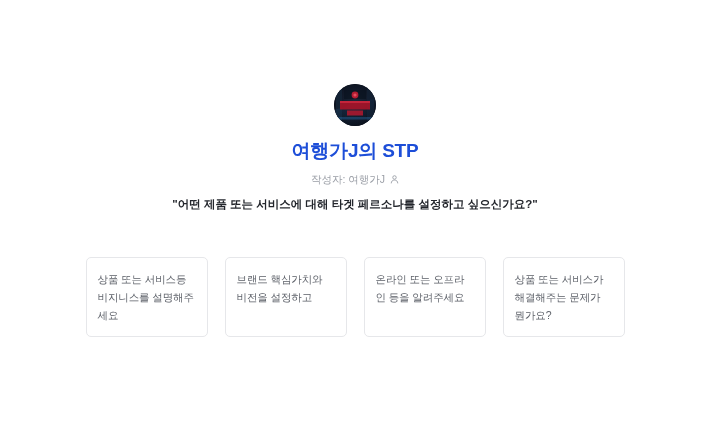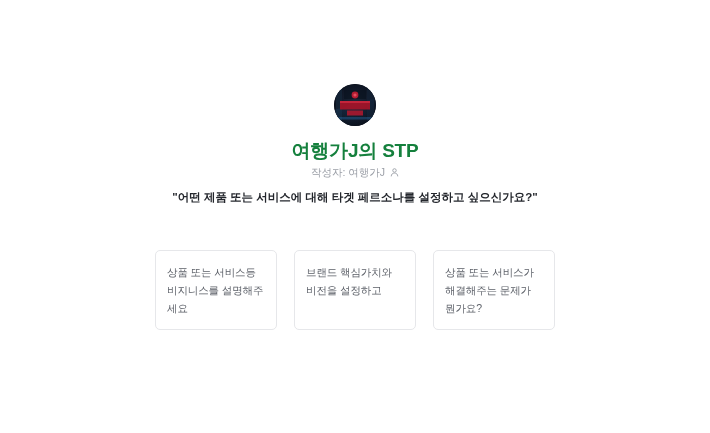--- a/index.html
+++ b/index.html
@@ -45,29 +45,29 @@
     display: block;
     width: 42px;
     height: 42px;
   }
 
   
   .bot-title {
     margin-top: 14px;
     font-size: 19px;
     font-weight: bold;
-    color: #15803d;
+    color: #1d4ed8;
     letter-spacing: -0.2px;
     line-height: 1.2;
     text-align: center;
   }
 
   
   .author-line {
-    margin-top: 3px;
+    margin-top: 10px;
     display: flex;
     align-items: center;
     justify-content: center;
     gap: 4px;
     font-size: 10.5px;
     color: #9a9ea6;
     line-height: 1.2;
   }
   .author-label {
     white-space: nowrap;
@@ -180,17 +180,20 @@
   <div class="greeting">"어떤 제품 또는 서비스에 대해 타겟 페르소나를 설정하고 싶으신가요?"</div>
 
   <div class="cards-row">
     <div class="card">
       <div class="card-text">상품 또는 서비스등 비지니스를 설명해주세요</div>
     </div>
     <div class="card">
       <div class="card-text">브랜드 핵심가치와 비전을 설정하고</div>
     </div>
     <div class="card">
+      <div class="card-text">온라인 또는 오프라인 등을 알려주세요</div>
+    </div>
+    <div class="card">
       <div class="card-text">상품 또는 서비스가 해결해주는 문제가 뭔가요?</div>
     </div>
   </div>
 
 </div>
 
 </body></html>

